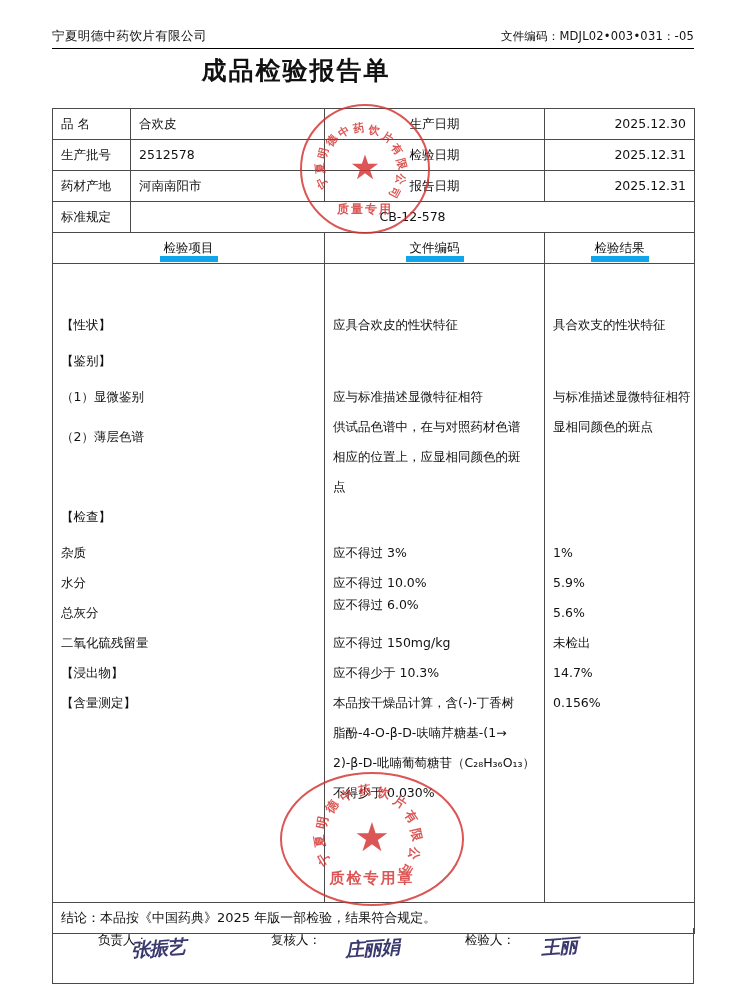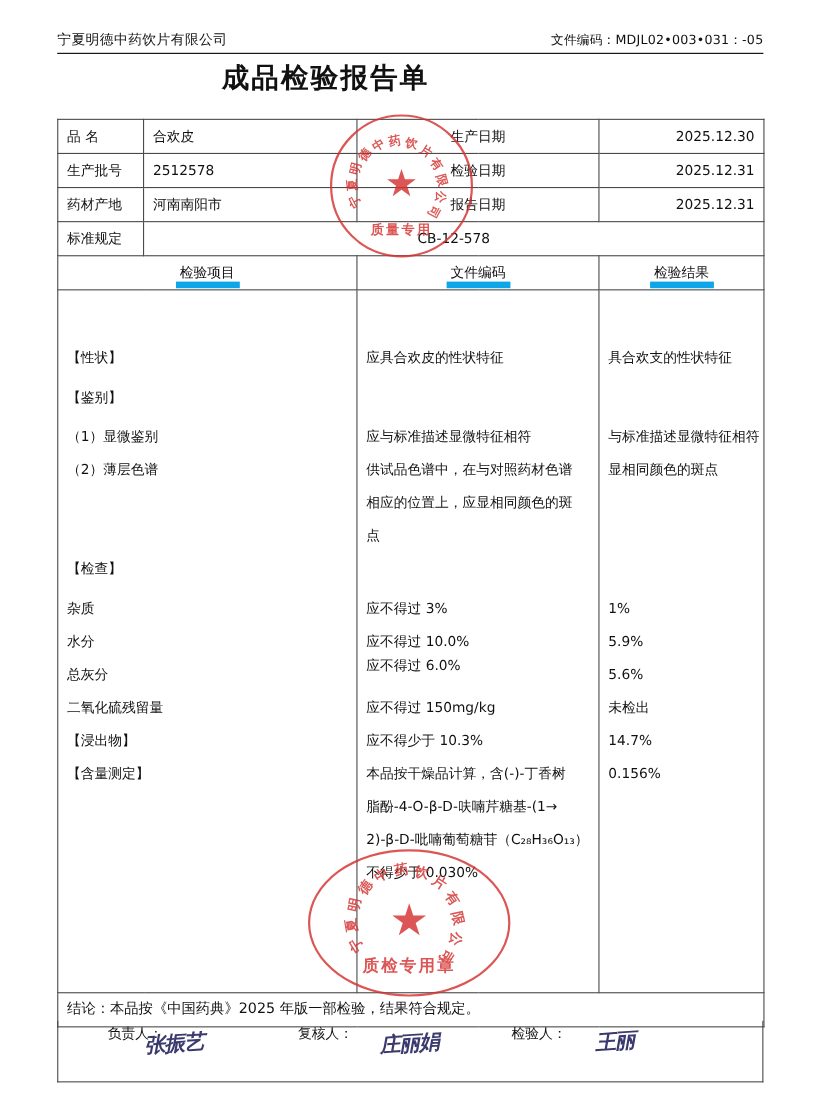--- a/index.html
+++ b/index.html
@@ -269,21 +269,21 @@
         <td class="col-head" colspan="2"><span>文件编码</span></td>
         <td class="col-head"><span>检验结果</span></td>
       </tr>
 
       <tr>
         <td class="items-cell" colspan="2">
           <div class="body-block">
             <div class="ln" style="top:48px">【性状】</div>
             <div class="ln" style="top:84px">【鉴别】</div>
             <div class="ln" style="top:120px">（1）显微鉴别</div>
-            <div class="ln" style="top:150px">（2）薄层色谱</div>
+            <div class="ln" style="top:160px">（2）薄层色谱</div>
             <div class="ln" style="top:240px">【检查】</div>
             <div class="ln" style="top:276px">杂质</div>
             <div class="ln" style="top:306px">水分</div>
             <div class="ln" style="top:336px">总灰分</div>
             <div class="ln" style="top:366px">二氧化硫残留量</div>
             <div class="ln" style="top:396px">【浸出物】</div>
             <div class="ln" style="top:426px">【含量测定】</div>
           </div>
         </td>
         <td class="std-cell" colspan="2">

